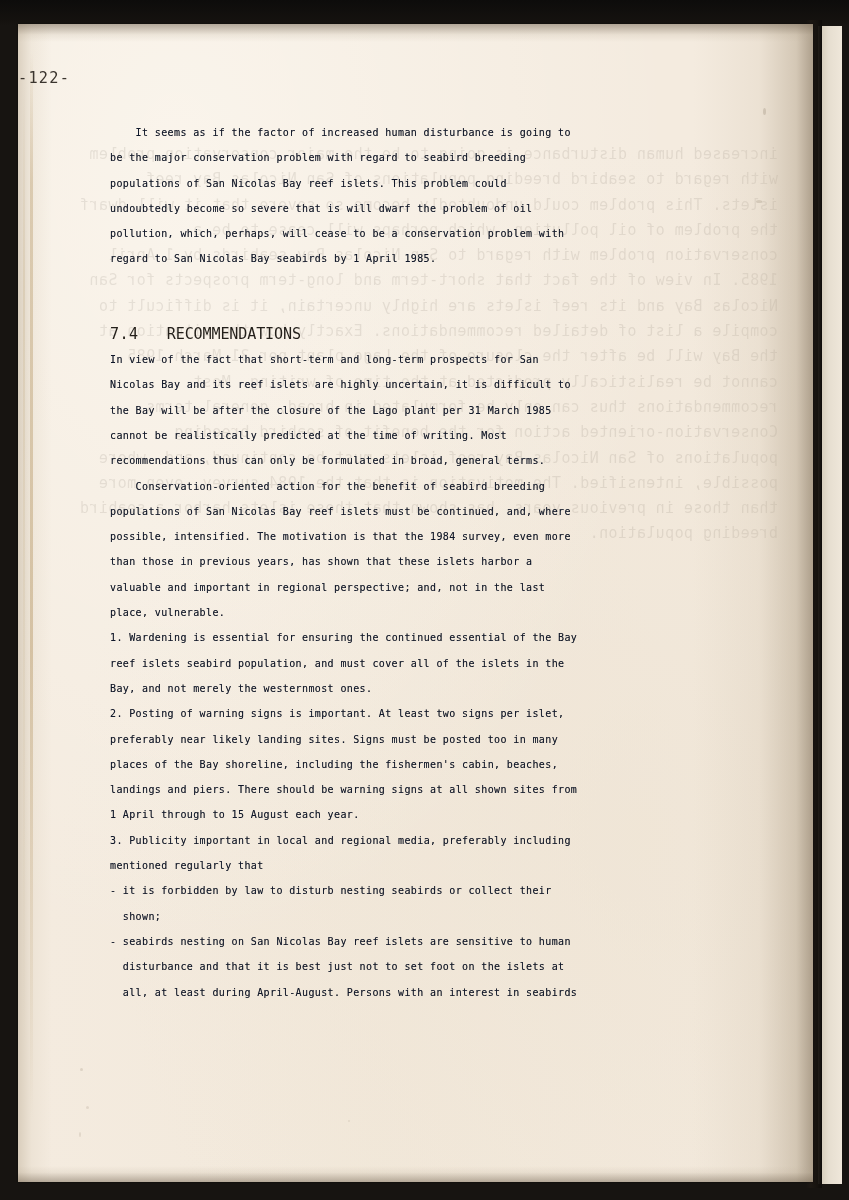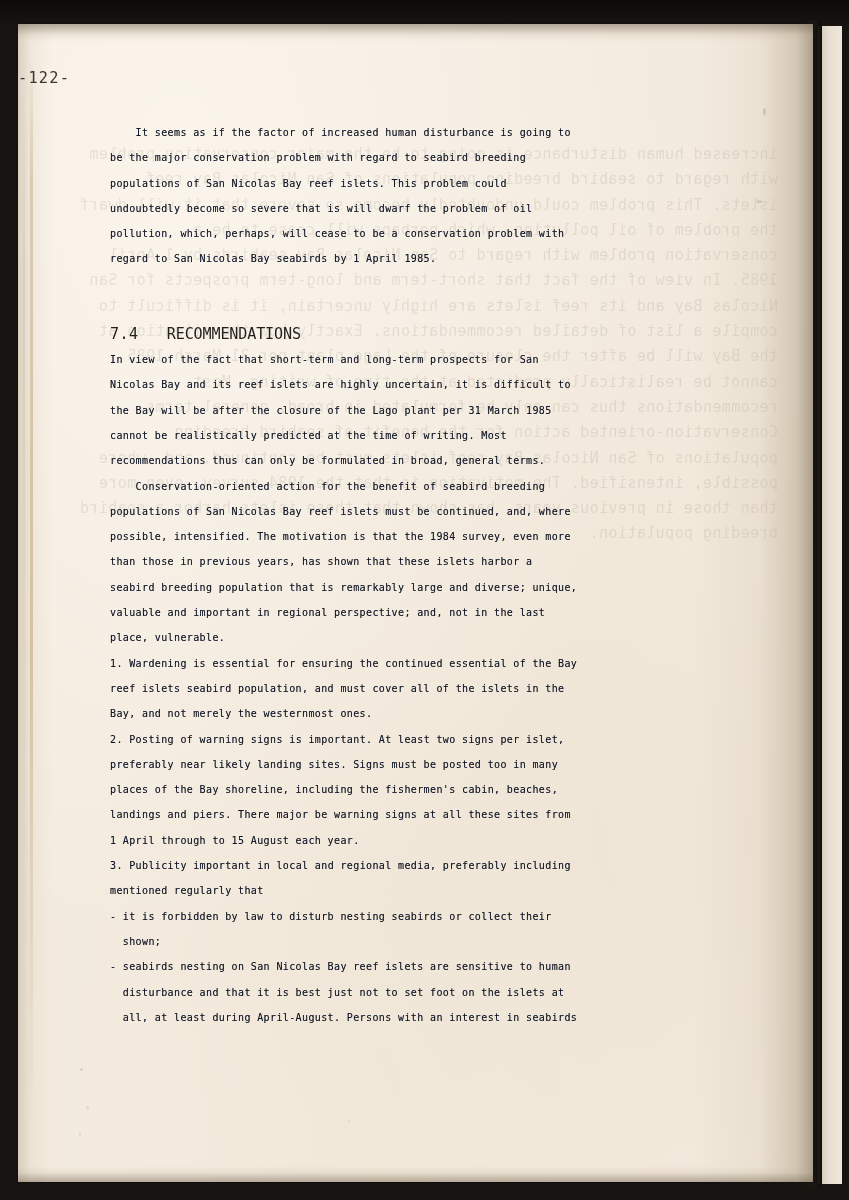--- a/index.html
+++ b/index.html
@@ -293,36 +293,35 @@
           <div class="ln">the Bay will be after the closure of the Lago plant per 31 March 1985</div>
           <div class="ln">cannot be realistically predicted at the time of writing. Most</div>
           <div class="ln">recommendations thus can only be formulated in broad, general terms.</div>
         </div>
 
         <div>
           <div class="ln">    Conservation-oriented action for the benefit of seabird breeding</div>
           <div class="ln">populations of San Nicolas Bay reef islets must be continued, and, where</div>
           <div class="ln">possible, intensified. The motivation is that the 1984 survey, even more</div>
           <div class="ln">than those in previous years, has shown that these islets harbor a</div>
-          <div class="ln">seabird breeding population that is remarkably large and diverse; unique,</div>
           <div class="ln">valuable and important in regional perspective; and, not in the last</div>
           <div class="ln">place, vulnerable.</div>
         </div>
 
         <div>
           <div class="ln"><span>1. </span><span class="u">Wardening</span><span> is essential for ensuring the continued essential of the Bay</span></div>
           <div class="ln">reef islets seabird population, and must cover all of the islets in the</div>
           <div class="ln">Bay, and not merely the westernmost ones.</div>
         </div>
 
         <div>
           <div class="ln"><span>2. </span><span class="u">Posting of warning signs</span><span> is important. At least two signs per islet,</span></div>
           <div class="ln">preferably near likely landing sites. Signs must be posted too in many</div>
           <div class="ln">places of the Bay shoreline, including the fishermen's cabin, beaches,</div>
-          <div class="ln">landings and piers. There major be warning signs at all these sites from</div>
+          <div class="ln">landings and piers. There should be warning signs at all shown sites from</div>
           <div class="ln">1 April through to 15 August each year.</div>
         </div>
 
         <div>
           <div class="ln"><span>3. </span><span class="u">Publicity important</span><span> in local and regional media, preferably including</span></div>
           <div class="ln">mentioned regularly that</div>
         </div>
 
         <div>
           <div class="ln">- it is forbidden by law to disturb nesting seabirds or collect their</div>

